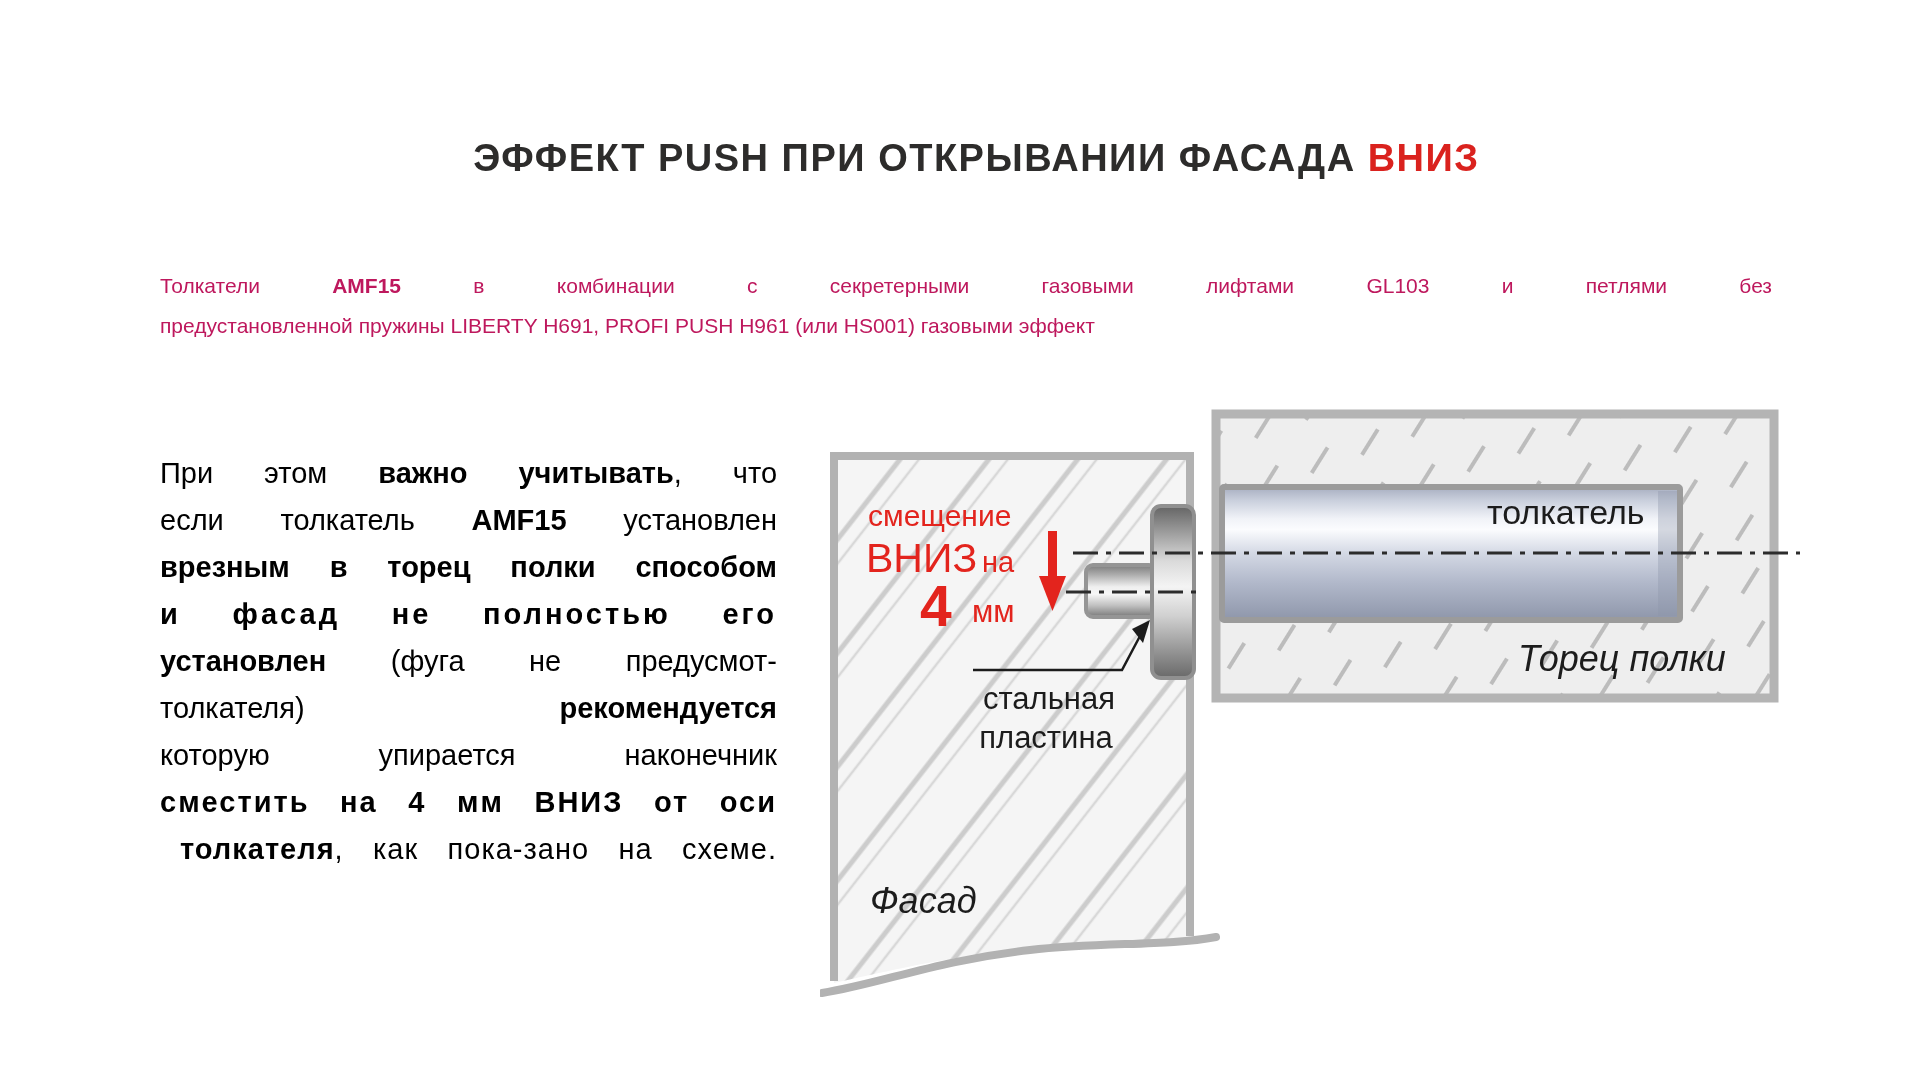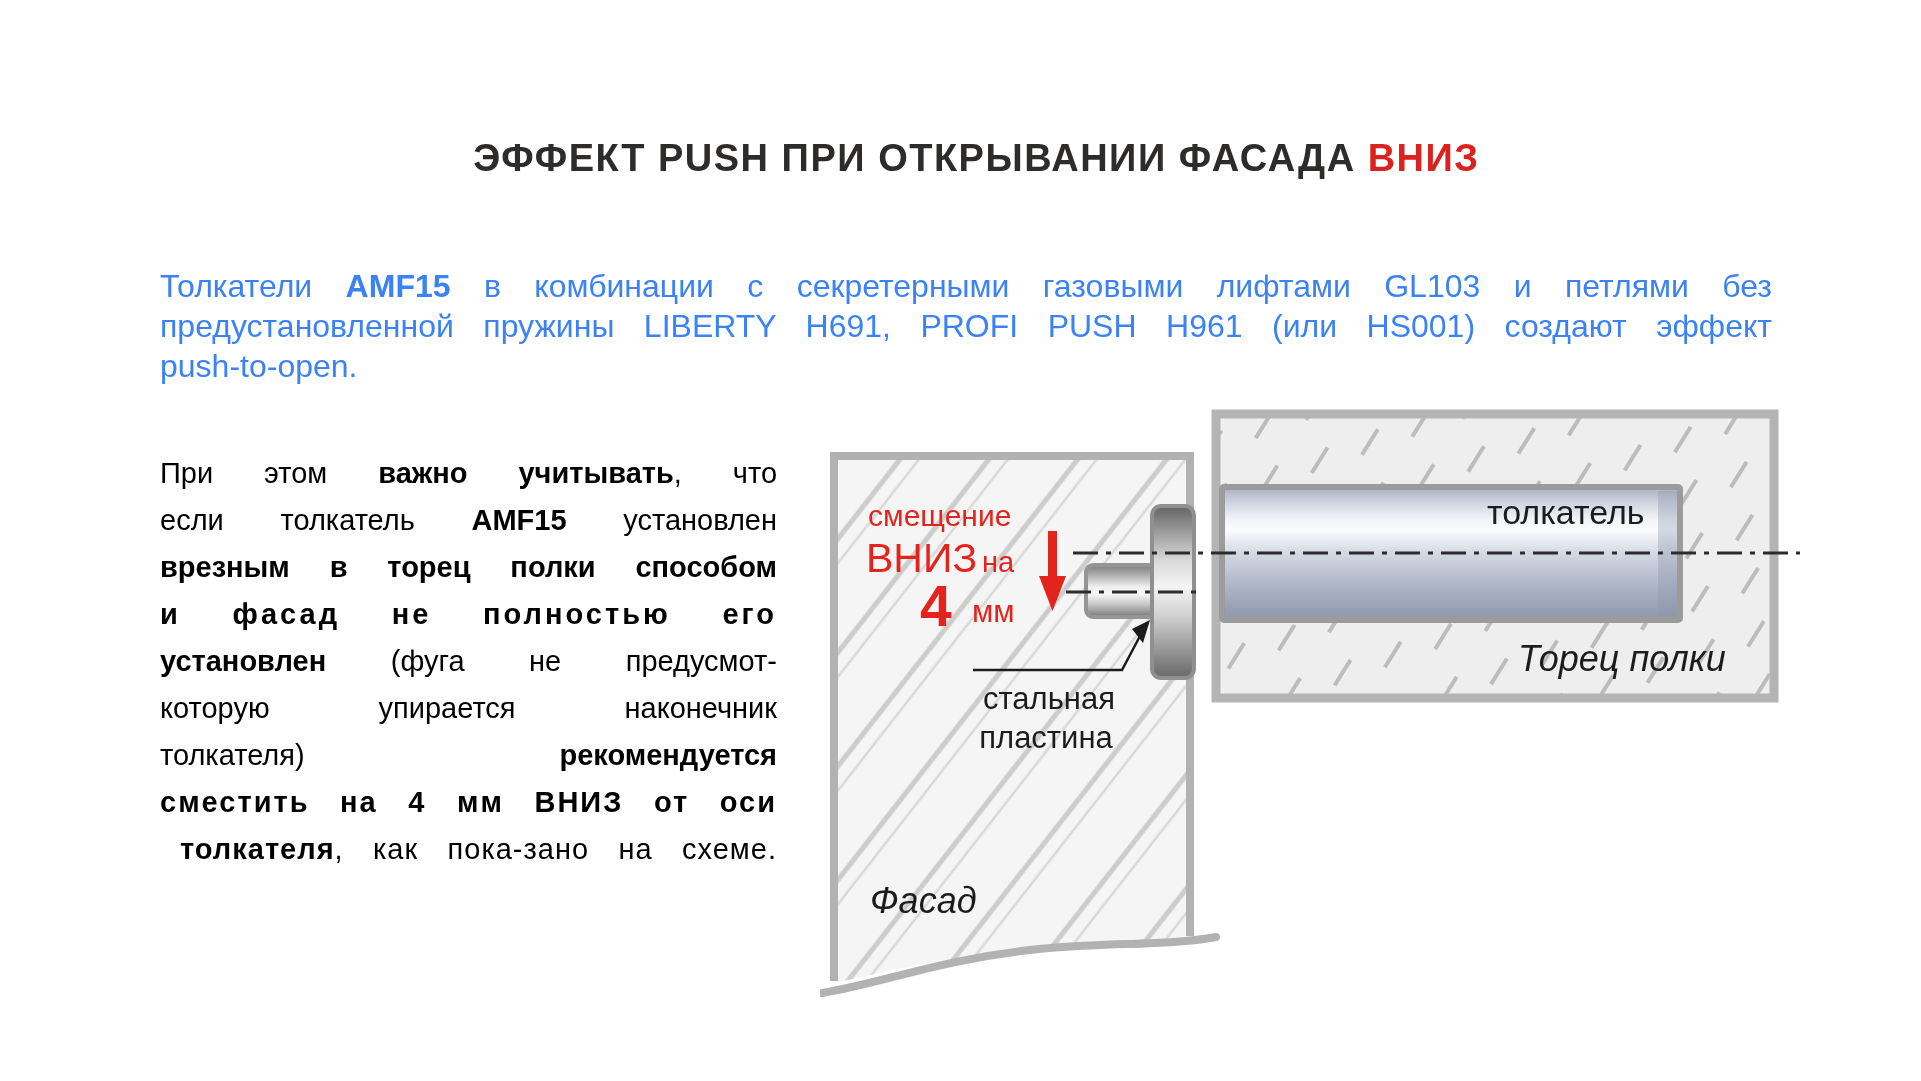--- a/index.html
+++ b/index.html
@@ -8,21 +8,21 @@
     font-family:"Liberation Sans",sans-serif;overflow:hidden;
   }
   .page-title{
     position:absolute;top:137px;left:0;width:1921px;
     text-align:center;font-size:38px;font-weight:bold;
     letter-spacing:1.5px;color:#2d2c2b;white-space:nowrap;margin-left:16px;
   }
   .page-title .hl{color:#da221e;}
   .intro{
     position:absolute;left:160px;top:266px;width:1612px;
-    font-size:32px;line-height:40px;color:#3b82f6;
+    font-size:21px;line-height:40px;color:#be185d;
   }
   .note{
     position:absolute;left:160px;top:450px;width:617px;
     font-size:29px;line-height:47px;color:#000000;
   }
   .tline{text-align:justify;text-align-last:justify;white-space:normal;}
   .intro .tline:last-child{text-align-last:left;}
   .note .tline:last-child{text-align-last:justify;}
   .note .tline:nth-child(4){letter-spacing:3px;}
   .note .tline:nth-child(8){letter-spacing:2px;}
@@ -35,32 +35,31 @@
 </style>
 </head>
 <body>
 
 <div class="page-title">
   <span>ЭФФЕКТ PUSH ПРИ ОТКРЫВАНИИ ФАСАДА </span><span class="hl">ВНИЗ</span>
 </div>
 
 <div class="intro">
     <div class="tline"><span>Толкатели </span><span class="b">AMF15</span><span> в комбинации с секретерными газовыми лифтами GL103 и петлями без</span></div>
-    <div class="tline"><span>предустановленной пружины LIBERTY H691, PROFI PUSH H961 (или HS001) создают эффект</span></div>
-    <div class="tline"><span>push-to-open.</span></div>
+    <div class="tline"><span>предустановленной пружины LIBERTY H691, PROFI PUSH H961 (или HS001) газовыми эффект</span></div>
   </div>
 
 <div class="note">
     <div class="tline"><span>При этом </span><span class="b">важно учитывать</span><span>, что</span></div>
     <div class="tline"><span>если толкатель </span><span class="b">AMF15</span><span> установлен</span></div>
     <div class="tline"><span class="b">врезным в торец полки способом</span></div>
     <div class="tline"><span class="b">и фасад не полностью его</span></div>
     <div class="tline"><span class="b">установлен</span><span> (фуга не предусмот-</span></div>
+    <div class="tline"><span>толкателя) </span><span class="b">рекомендуется</span></div>
     <div class="tline"><span>которую упирается наконечник</span></div>
-    <div class="tline"><span>толкателя) </span><span class="b">рекомендуется</span></div>
     <div class="tline"><span class="b">сместить на 4 мм ВНИЗ от оси</span></div>
     <div class="tline"><span class="b">толкателя</span><span>, как пока-зано на схеме.</span></div>
   </div>
 
 <svg class="diagram-svg" width="1010" height="640" viewBox="820 395 1010 640">
   <defs>
     <pattern id="hatchA" patternUnits="userSpaceOnUse" width="70" height="70" patternTransform="rotate(-52)">
       <line x1="-10" y1="12" x2="90" y2="12" stroke="#cccccc" stroke-width="5"></line>
       <line x1="-10" y1="27" x2="90" y2="27" stroke="#d8d8d8" stroke-width="2.5"></line>
     </pattern>

